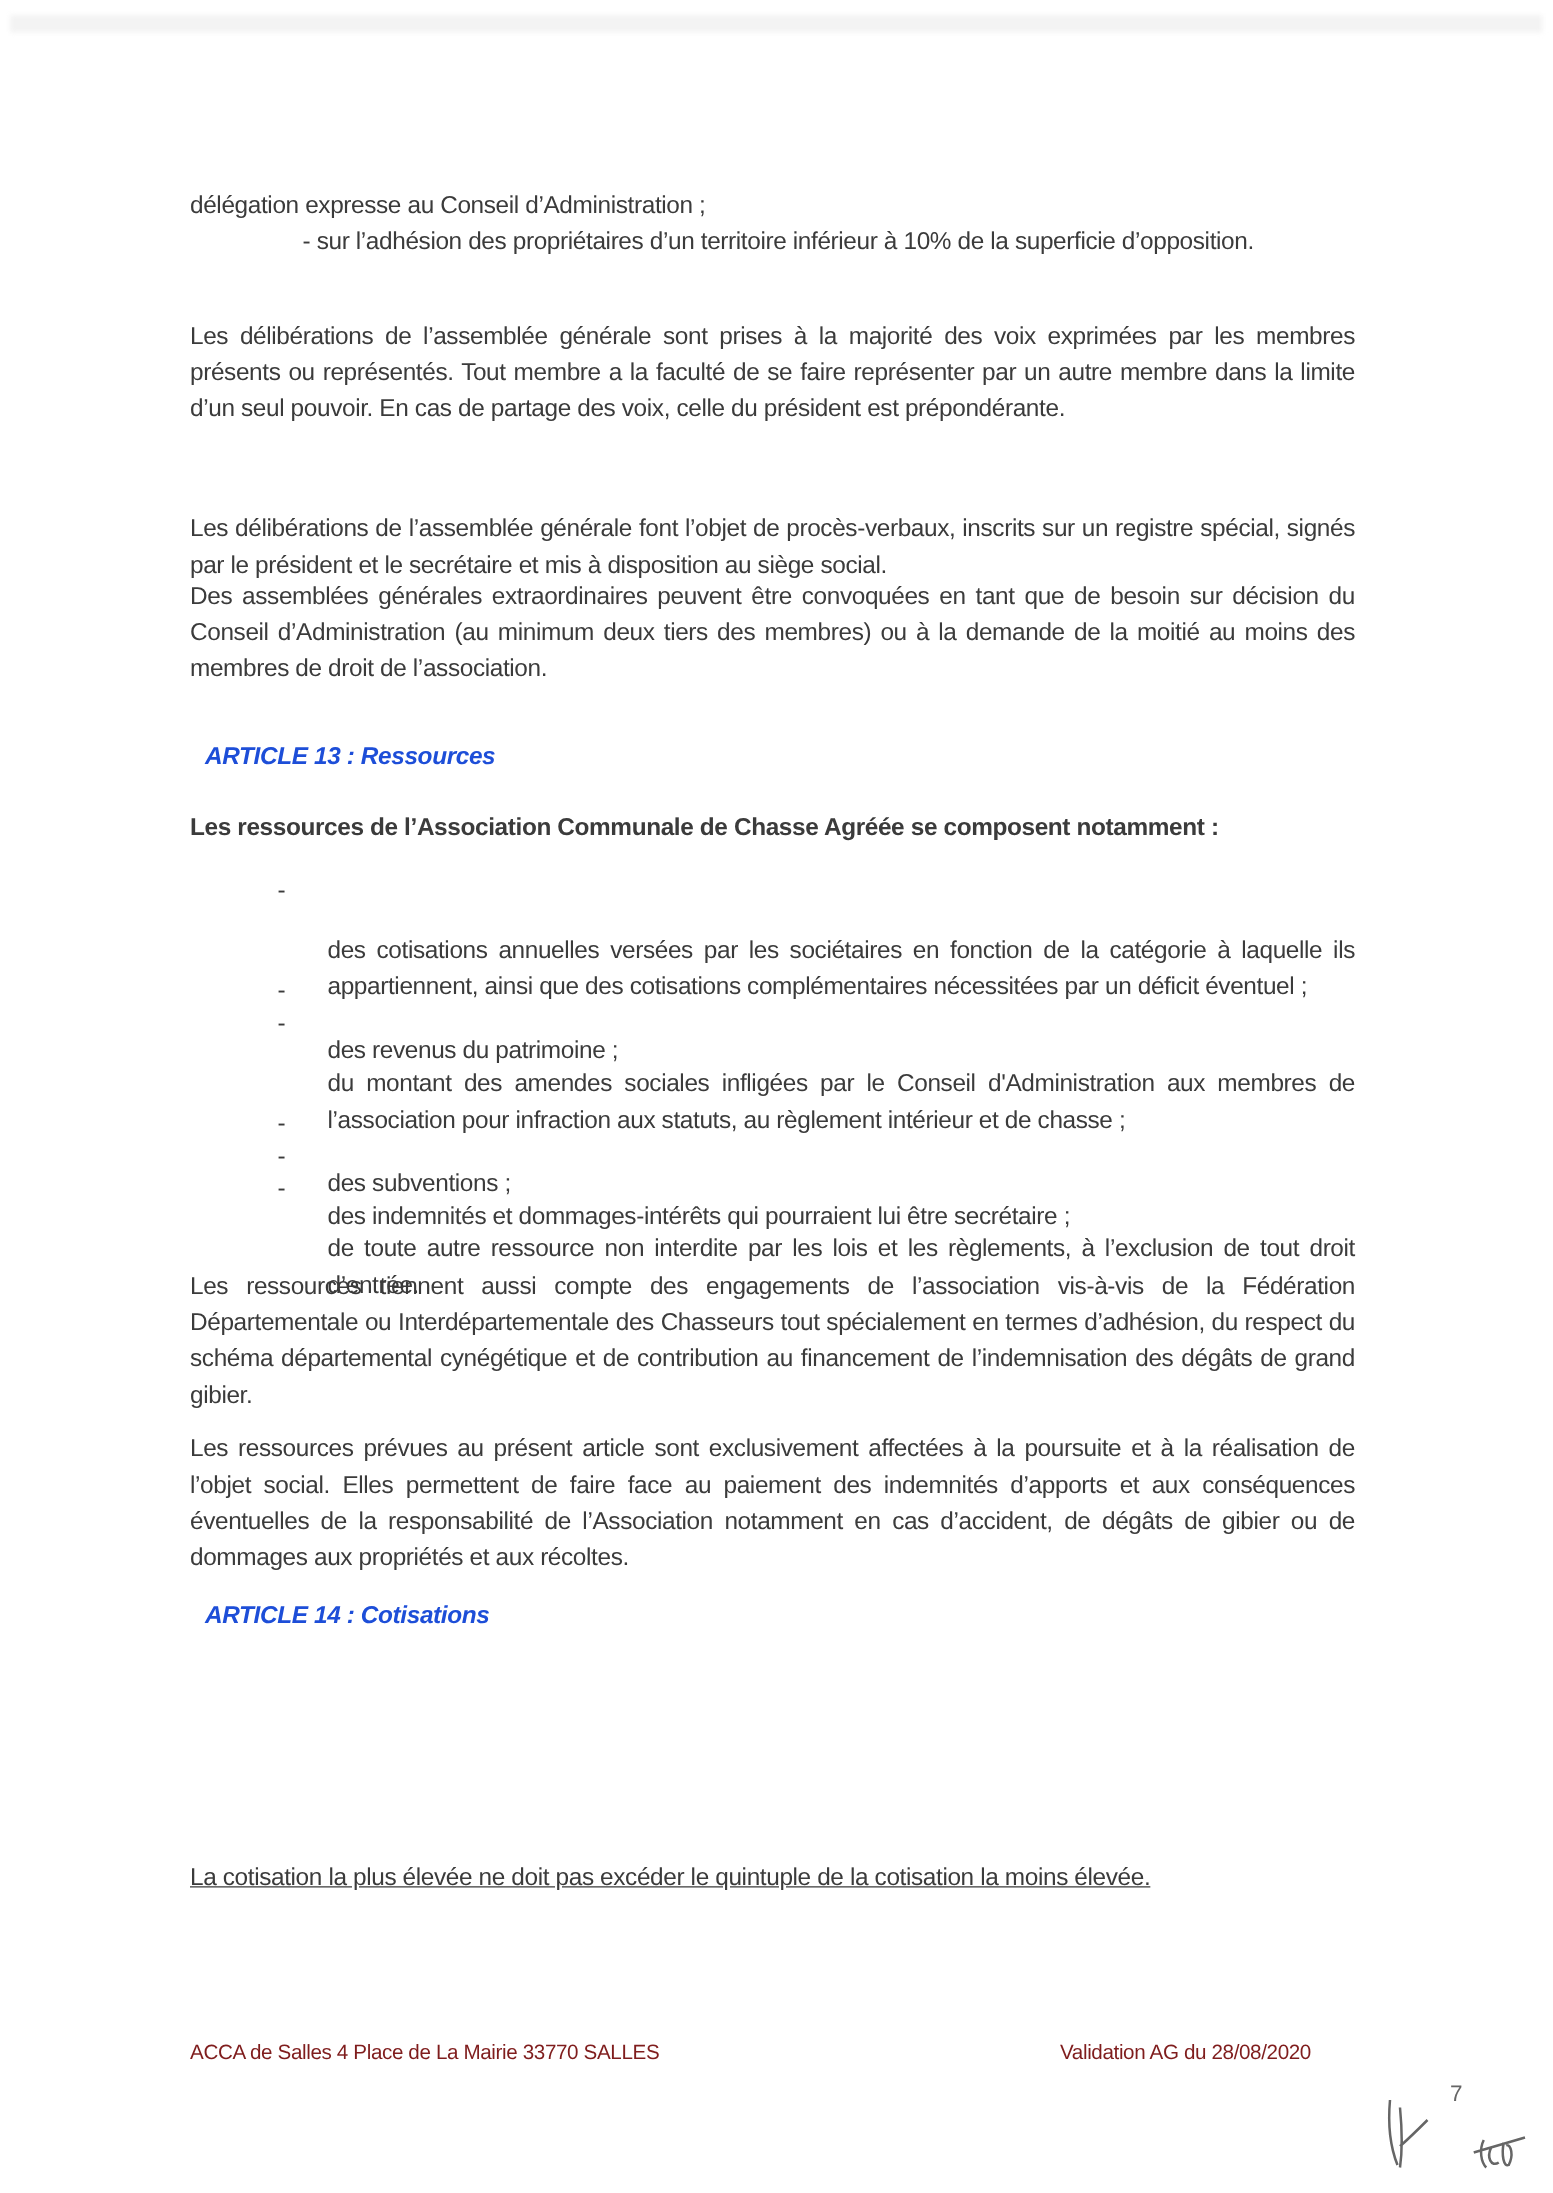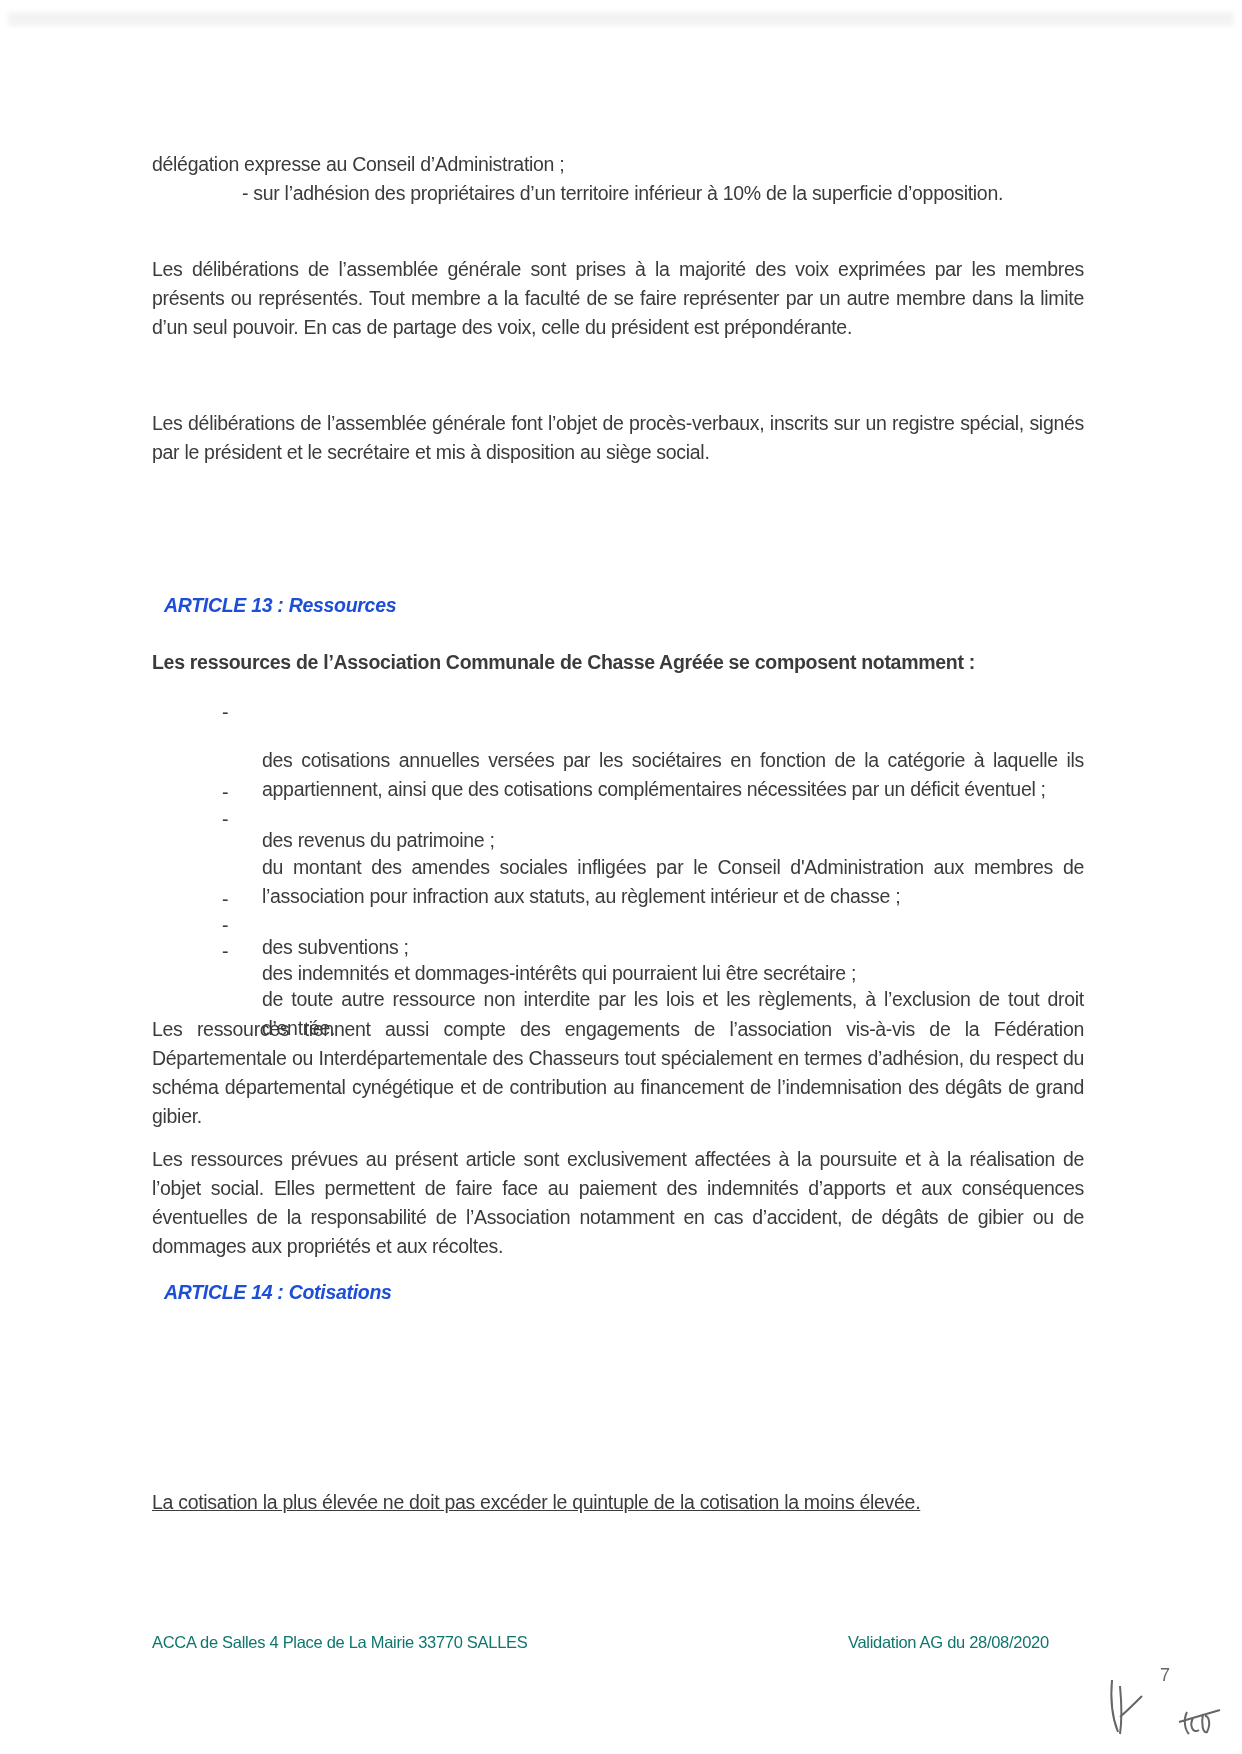--- a/index.html
+++ b/index.html
@@ -11,35 +11,36 @@
   .p { position: absolute; left: 152px; width: 932px; font-size: 19.5px; line-height: 29px;
        letter-spacing: -0.3px; }
   .just { text-align: justify; text-align-last: left; }
   .indent { padding-left: 100px; box-sizing: border-box; }
   .h { position: absolute; left: 164px; font-weight: bold; font-size: 19.5px; color: #1d4ed8;
        letter-spacing: -0.3px; font-style: italic; }
   .li { position: absolute; left: 222px; width: 862px; font-size: 19.5px; line-height: 29px;
         letter-spacing: -0.3px; }
   .li .dash { position: absolute; left: 0; top: 0; }
   .li .txt { display: block; margin-left: 40px; text-align: justify; text-align-last: left; margin-top: 48px; }
-  .footer { position: absolute; top: 1633px; font-size: 16.5px; color: #0f766e; letter-spacing: -0.3px; }
+  .footer { position: absolute; top: 1633px; font-size: 16.5px; color: #7f1d1d; letter-spacing: -0.3px; }
   .pagenum { position: absolute; left: 1160px; top: 1665px; font-size: 18px; color: #666; }
   .sig { position: absolute; }
 </style>
 </head>
 <body>
 
 <div class="page">
   <div class="scan-edge"></div>
 
   <div class="p" style="top:150px;">délégation expresse au Conseil d’Administration ;</div>
   <div class="p just indent" style="top:179px; padding-left:0; text-indent:90px;">- sur l’adhésion des propriétaires d’un territoire inférieur à 10% de la superficie d’opposition.</div>
 
   <div class="p just" style="top:255px;">Les délibérations de l’assemblée générale sont prises à la majorité des voix exprimées par les membres présents ou représentés. Tout membre a la faculté de se faire représenter par un autre membre dans la limite d’un seul pouvoir. En cas de partage des voix, celle du président est prépondérante.</div>
   <div class="p just" style="top:397px;margin-top:12px;">Les délibérations de l’assemblée générale font l’objet de procès-verbaux, inscrits sur un registre spécial, signés par le président et le secrétaire et mis à disposition au siège social.</div>
+  <div class="p just" style="top:463px;">Des assemblées générales extraordinaires peuvent être convoquées en tant que de besoin sur décision du Conseil d’Administration (au minimum deux tiers des membres) ou à la demande de la moitié au moins des membres de droit de l’association.</div>
 
   <div class="h" style="top:594px;">ARTICLE 13 : Ressources</div>
   <div class="p" style="top:648px;font-weight:bold;">Les ressources de l’Association Communale de Chasse Agréée se composent notamment :</div>
 
   <div class="li" style="top:698px;">
     <span class="dash">-</span>
     <span class="txt">des cotisations annuelles versées par les sociétaires en fonction de la catégorie à laquelle ils appartiennent, ainsi que des cotisations complémentaires nécessitées par un déficit éventuel ;</span>
   </div>
   <div class="li" style="top:778px;">
     <span class="dash">-</span>

